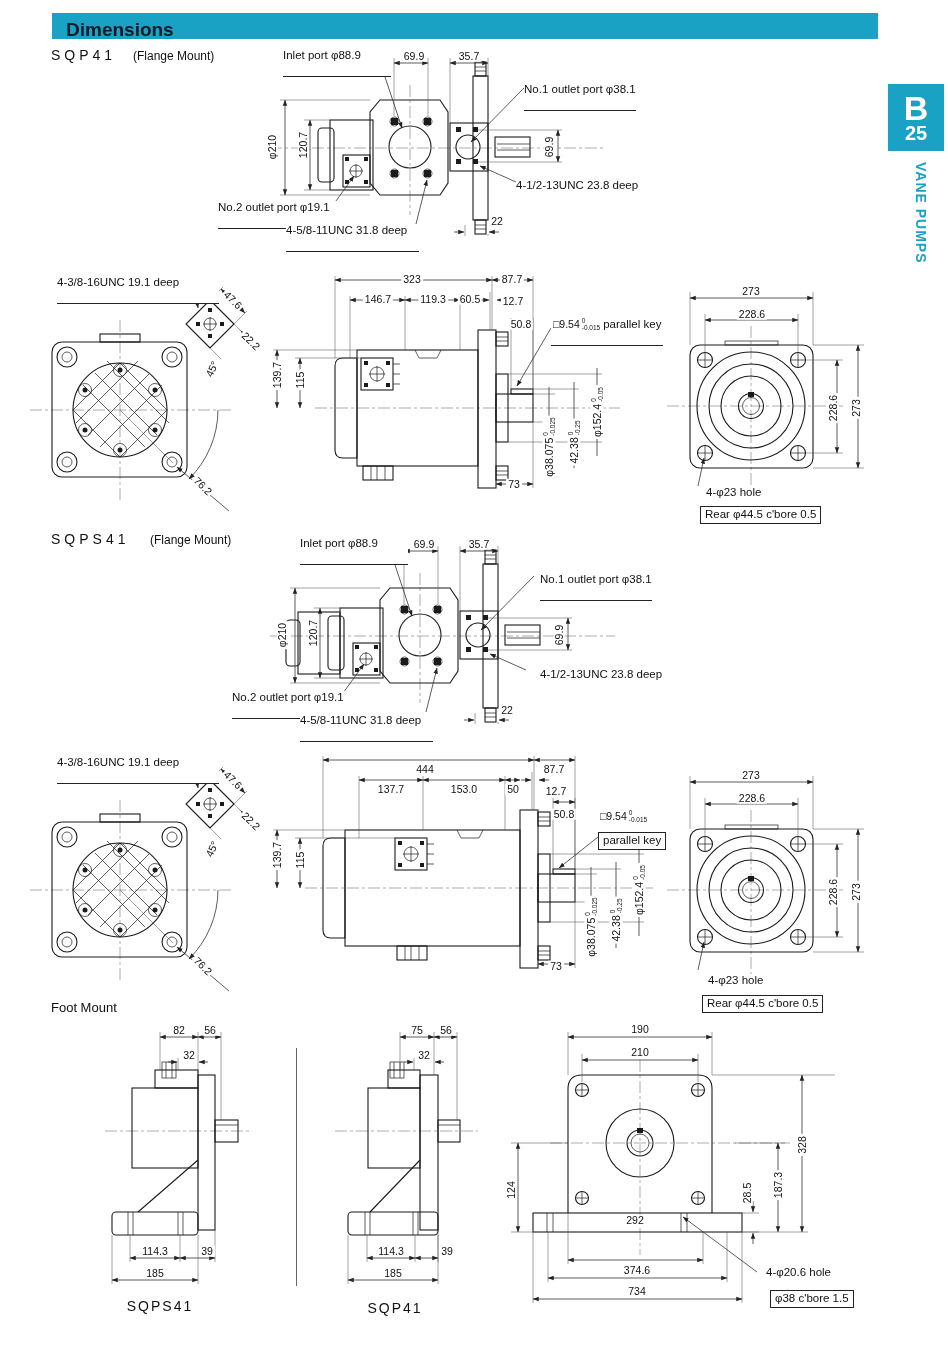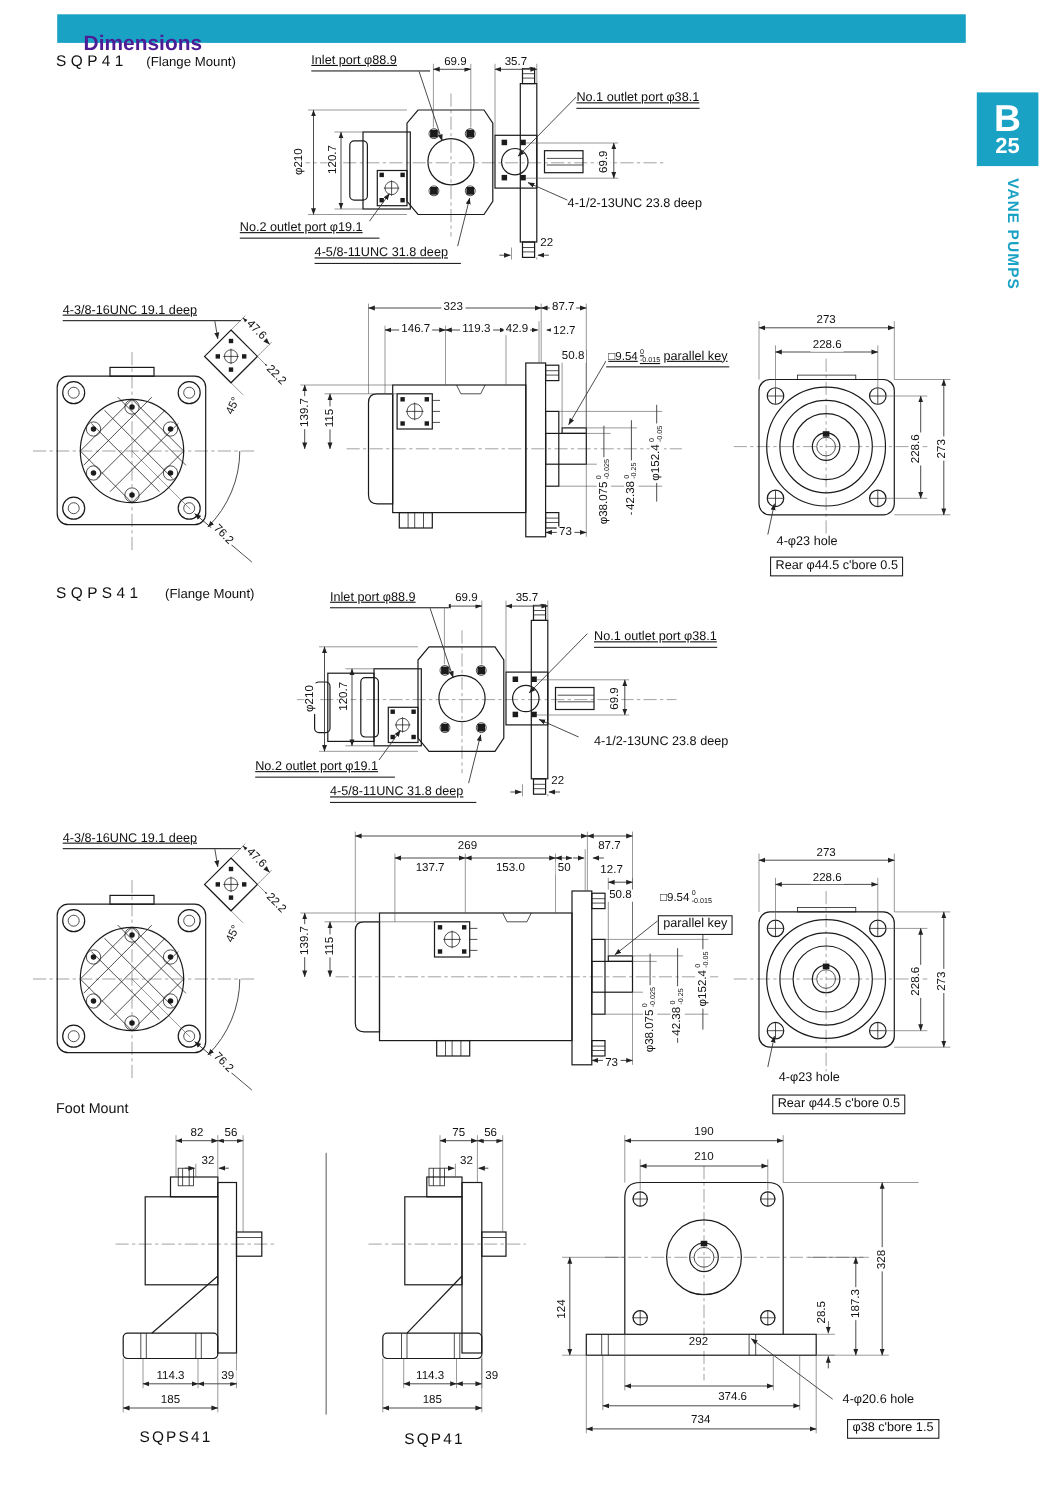--- a/index.html
+++ b/index.html
@@ -1,41 +1,41 @@
 <!DOCTYPE html>
 <html><head>
 <meta charset="utf-8">
 <style>
   html,body{margin:0;padding:0;background:#fff;}
   #page{position:relative;width:948px;height:1366px;background:#fff;overflow:hidden;
         font-family:"Liberation Sans",sans-serif;color:#111;}
   
   .band{position:absolute;left:52px;top:13px;width:826px;height:26px;background:#1aa2c4;}
-  .band h1{margin:14px;padding:2px 0 0 10px;font-size:19px;font-weight:bold;color:#4c1d95;
+  .band h1{margin:4px;padding:2px 0 0 10px;font-size:19px;font-weight:bold;color:#0f172a;
            font-family:"Liberation Sans",sans-serif;}
   
   .tabbox{position:absolute;left:888px;top:84px;width:56px;height:67px;background:#1aa2c4;
           display:flex;flex-direction:column;align-items:center;justify-content:center;color:#fff;}
   .tabbox .big{font-size:34px;font-weight:bold;line-height:30px;}
   .tabbox .num{font-size:20px;font-weight:bold;line-height:20px;}
   .vlabel{position:absolute;left:929px;top:162px;width:130px;height:18px;
           transform-origin:0 0;transform:rotate(90deg);
           font-size:14px;font-weight:bold;color:#1aa2c4;letter-spacing:1px;white-space:nowrap;}
   
   .sect{position:absolute;font-size:14px;letter-spacing:4px;color:#111;white-space:nowrap;}
   .sub{position:absolute;font-size:12px;color:#111;white-space:nowrap;letter-spacing:0;}
   .cap{position:absolute;font-size:14px;letter-spacing:2px;transform:translateX(-50%);}
   
   .d{position:absolute;font-size:10.5px;line-height:1;white-space:nowrap;color:#111;background:#fff;padding:0 2px;}
   .lbl{position:absolute;font-size:11.5px;line-height:1.15;white-space:nowrap;color:#111;background:#fff;}
   .c{transform:translate(-50%,-50%);}
   .r{transform:translate(-50%,-50%) rotate(-90deg);}
   .r45{transform:translate(-50%,-50%) rotate(45deg);}
   .rm65{transform:translate(-50%,-50%) rotate(-65deg);background:transparent;}
-  .ul{border-bottom:1px solid #222;padding-bottom:2px;text-decoration:underline;}
+  .ul{border-bottom:1px solid #222;padding-bottom:14px;}
   .bx{border:1px solid #222;padding:1px 4px 2px;}
   .st{display:inline-flex;flex-direction:column;font-size:6.5px;line-height:6.5px;margin-left:2px;vertical-align:middle;}
   .st i{font-style:normal;}
   .tolv{display:inline-flex;align-items:center;}
   
   .dw{position:absolute;}
   .ln{fill:none;stroke:#1b1b1b;stroke-width:1.1;}
   .ln2{fill:none;stroke:#1b1b1b;stroke-width:0.7;}
   .blt{fill:#1b1b1b;stroke:none;}
   .dim{stroke:#333;stroke-width:0.8;fill:none;}
@@ -265,21 +265,21 @@
       <line class="ext" x1="243" y1="180" x2="337" y2="180"></line>
     <line class="dim" x1="332" y1="106" x2="332" y2="194"></line>
     <line class="ext" x1="268" y1="160" x2="268" y2="226"></line>
     <line class="dim" x1="231" y1="222" x2="268" y2="222" marker-start="url(#ar)" marker-end="url(#ar)"></line>
     <line class="ld" x1="286" y1="66" x2="252" y2="124" marker-end="url(#ar)"></line>
   </svg>
   <div class="d c" style="left:412px;top:279px">323</div>
   <div class="d c" style="left:512px;top:279px">87.7</div>
   <div class="d c" style="left:378px;top:299px">146.7</div>
   <div class="d c" style="left:433px;top:299px">119.3</div>
-  <div class="d c" style="left:470px;top:299px">42.9</div>
+  <div class="d c" style="left:470px;top:299px">60.5</div>
   <div class="d c" style="left:513px;top:301px">12.7</div>
   <div class="d c" style="left:521px;top:324px">50.8</div>
   <div class="d tolv ul" style="left:551px;top:318px">
     <span>□9.54</span>
     <span class="st">
         <i>0</i>
         <i>-0.015</i>
       </span>
     <span style="font-size:11.5px;margin-left:3px">parallel key</span>
   </div>
@@ -553,21 +553,21 @@
     <line class="dim" x1="326" y1="125" x2="326" y2="212"></line>
     <line class="ext" x1="310" y1="127" x2="356" y2="127"></line>
     <line class="dim" x1="351" y1="120" x2="351" y2="206"></line>
     <line class="ext" x1="285" y1="112" x2="379" y2="112"></line>
       <line class="ext" x1="285" y1="180" x2="379" y2="180"></line>
     <line class="dim" x1="374" y1="106" x2="374" y2="194"></line>
     <line class="ext" x1="310" y1="160" x2="310" y2="226"></line>
     <line class="dim" x1="273" y1="222" x2="310" y2="222" marker-start="url(#ar)" marker-end="url(#ar)"></line>
     <line class="ld" x1="333" y1="95" x2="294" y2="126" marker-end="url(#ar)"></line>
   </svg>
-  <div class="d c" style="left:425px;top:769px">269</div>
+  <div class="d c" style="left:425px;top:769px">444</div>
   <div class="d c" style="left:554px;top:769px">87.7</div>
   <div class="d c" style="left:391px;top:789px">137.7</div>
   <div class="d c" style="left:464px;top:789px">153.0</div>
   <div class="d c" style="left:513px;top:789px">50</div>
   <div class="d c" style="left:556px;top:791px">12.7</div>
   <div class="d c" style="left:564px;top:814px">50.8</div>
   <div class="d tolv" style="left:598px;top:810px">
     <span>□9.54</span>
     <span class="st">
         <i>0</i>
@@ -789,17 +789,17 @@
     <line class="dim" x1="38" y1="279" x2="247" y2="279" marker-start="url(#ar)" marker-end="url(#ar)"></line>
     <line class="ld" x1="262" y1="252" x2="188" y2="197" marker-end="url(#ar)"></line>
   </svg>
   <div class="d c" style="left:640px;top:1029px">190</div>
   <div class="d c" style="left:640px;top:1052px">210</div>
   <div class="d r" style="left:511px;top:1190px">124</div>
   <div class="d r" style="left:747px;top:1193px">28.5</div>
   <div class="d r" style="left:778px;top:1185px">187.3</div>
   <div class="d r" style="left:802px;top:1145px">328</div>
   <div class="d c" style="left:635px;top:1220px">292</div>
-  <div class="d c" style="left:666px;top:1270px">374.6</div>
+  <div class="d c" style="left:637px;top:1270px">374.6</div>
   <div class="d c" style="left:637px;top:1291px">734</div>
   <div class="lbl" style="left:766px;top:1266px">4-φ20.6 hole</div>
   <div class="lbl bx" style="left:770px;top:1290px">φ38 c'bore 1.5</div>
 </div>
 
 </body></html>

